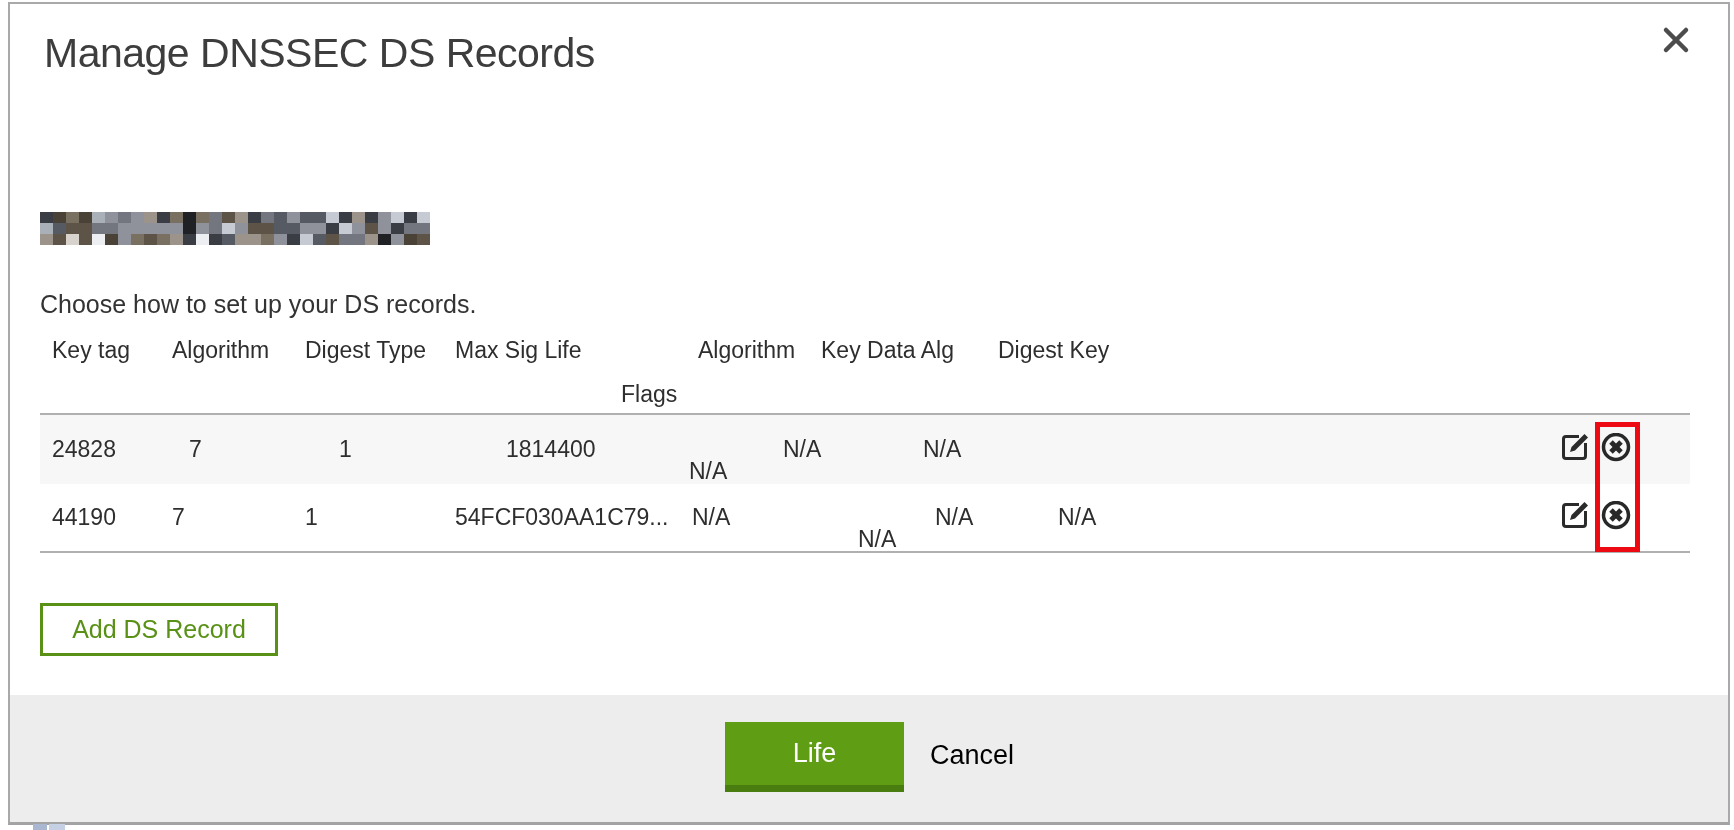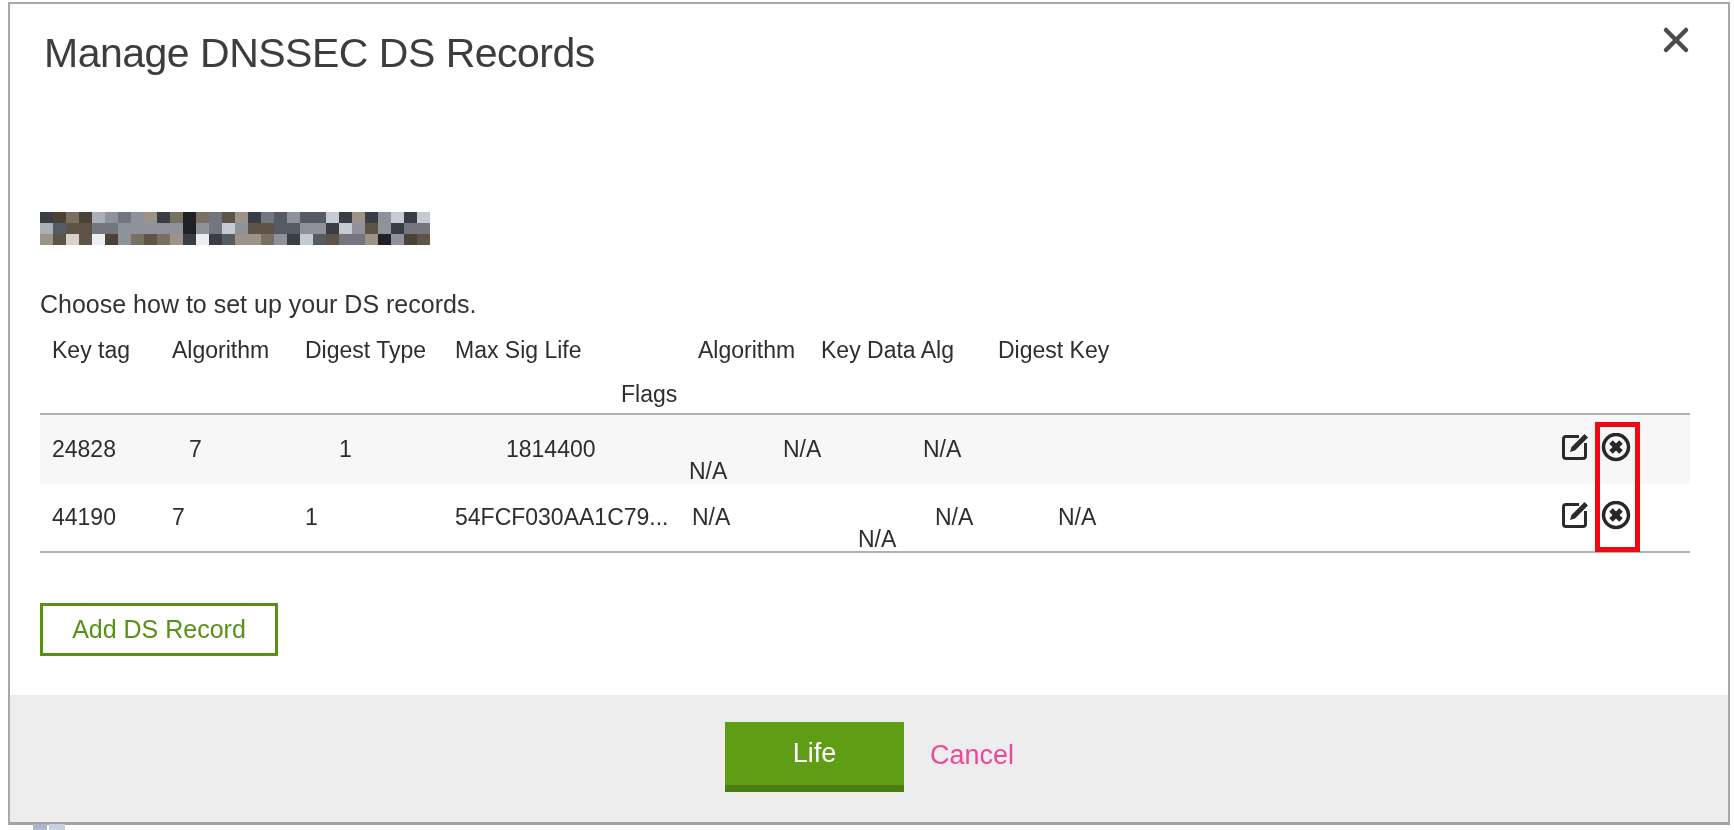--- a/index.html
+++ b/index.html
@@ -69,21 +69,21 @@
   }
   .save-btn{
     position:absolute;left:725px;top:722px;width:179px;height:70px;
     box-sizing:border-box;background:#5f9e14;border:none;
     border-bottom:7px solid #4a7d10;
     color:#ffffff;font-size:27px;font-family:inherit;cursor:pointer;
     display:flex;align-items:center;justify-content:center;
   }
   .cancel-link{
     position:absolute;left:930px;top:740px;
-    font-size:27px;color:#ec4899;cursor:pointer;text-decoration:none;
+    font-size:27px;color:#000000;cursor:pointer;text-decoration:none;
   }
   .under-fragment{position:absolute;top:824px;height:6px;}
   .uf1{left:33px;width:14px;background:#aab7d0;}
   .uf2{left:49px;width:16px;background:#c6d0e4;}
 </style>
 </head>
 <body>
 
 <div class="modal"></div>
 

